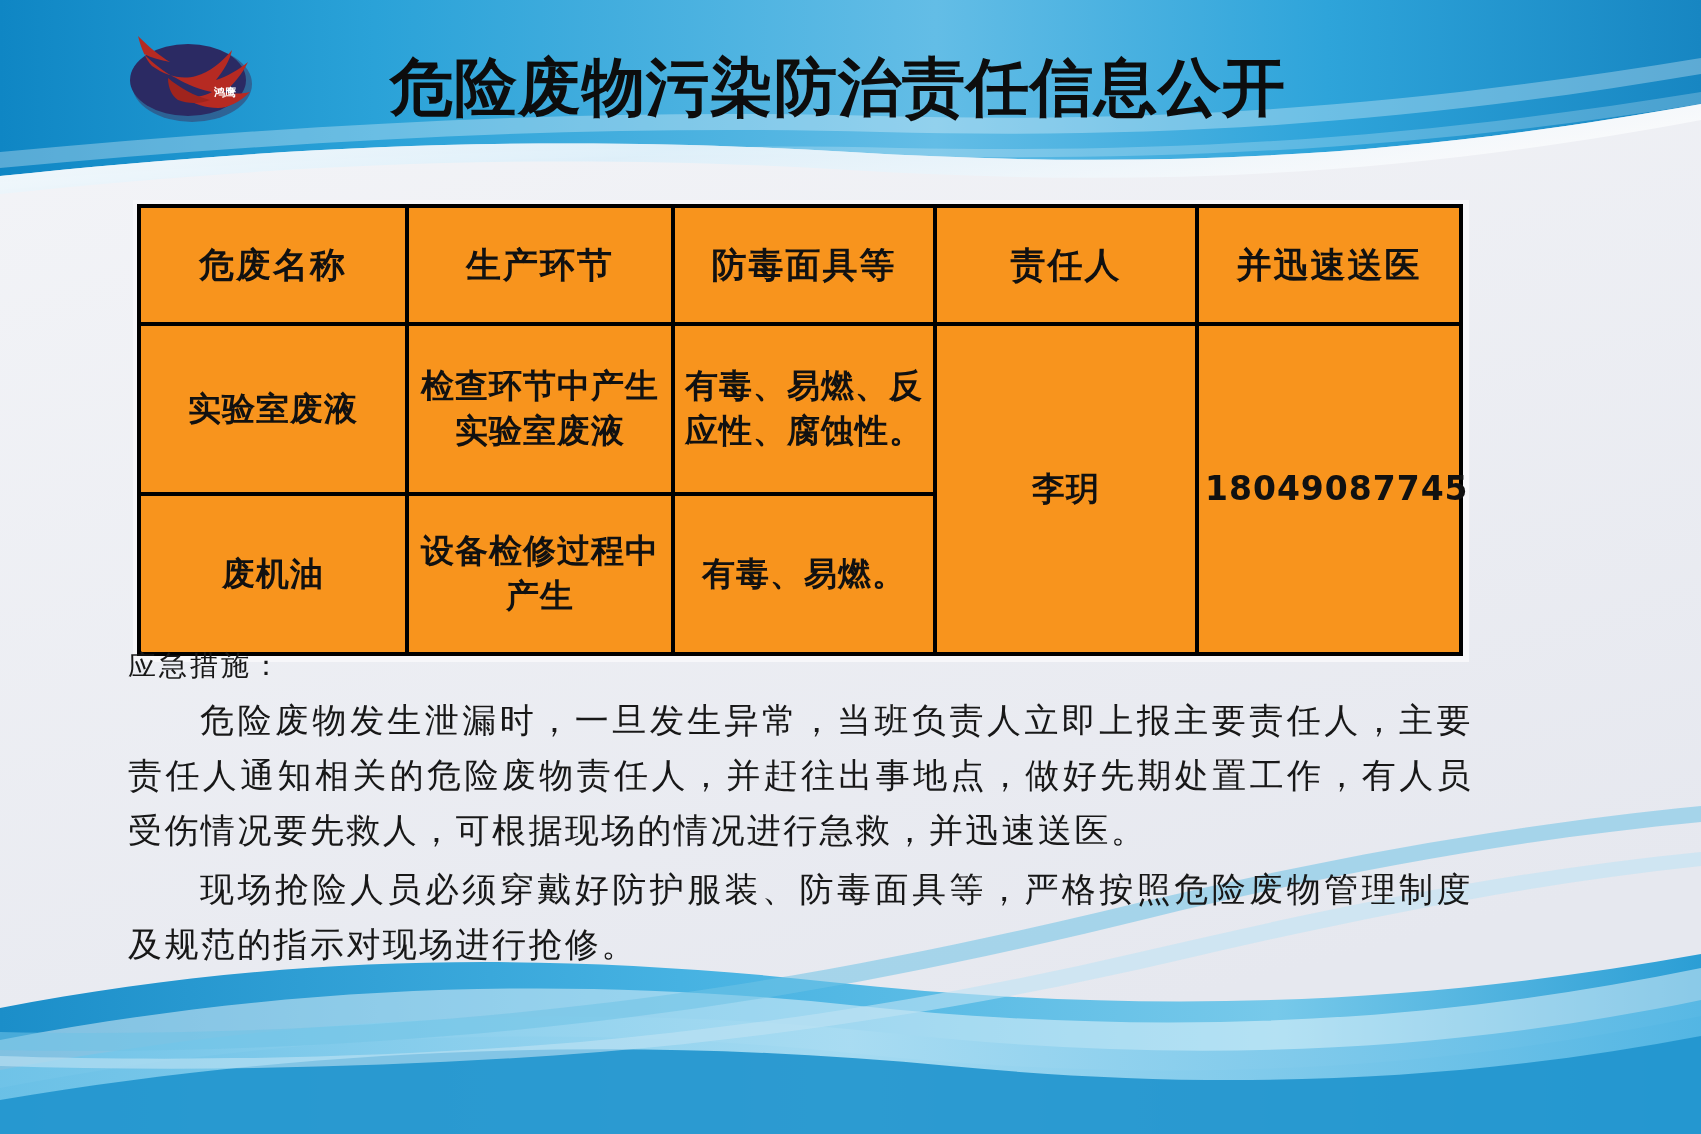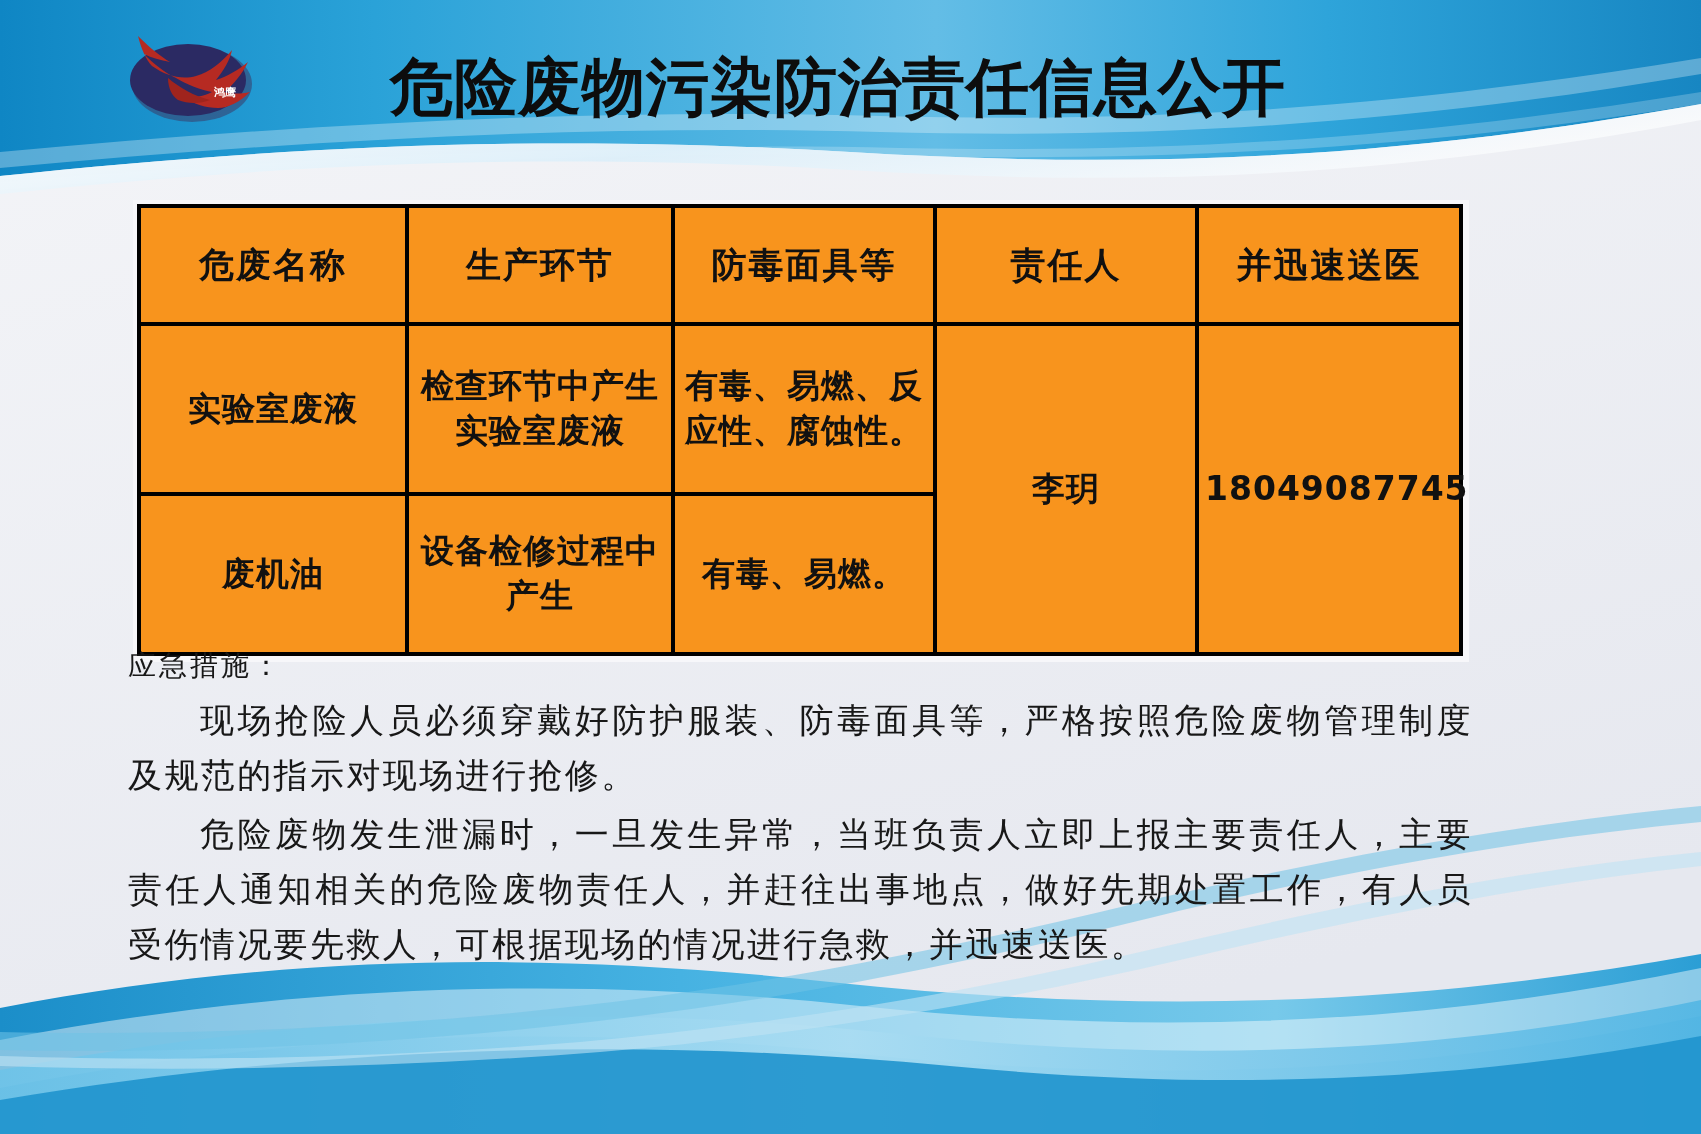--- a/index.html
+++ b/index.html
@@ -267,17 +267,17 @@
           <td>废机油</td>
           <td>设备检修过程中产生</td>
           <td>有毒、易燃。</td>
         </tr>
       </tbody>
     </table>
   </div>
 
   <div class="emergency">
     <div class="emg-heading">应急措施：</div>
+    <p class="emg-para">危险废物发生泄漏时，一旦发生异常，当班负责人立即上报主要责任人，主要责任人通知相关的危险废物责任人，并赶往出事地点，做好先期处置工作，有人员受伤情况要先救人，可根据现场的情况进行急救，并迅速送医。</p>
     <p class="emg-para">现场抢险人员必须穿戴好防护服装、防毒面具等，严格按照危险废物管理制度及规范的指示对现场进行抢修。</p>
-    <p class="emg-para">危险废物发生泄漏时，一旦发生异常，当班负责人立即上报主要责任人，主要责任人通知相关的危险废物责任人，并赶往出事地点，做好先期处置工作，有人员受伤情况要先救人，可根据现场的情况进行急救，并迅速送医。</p>
   </div>
 
 </div>
 
 </body></html>

